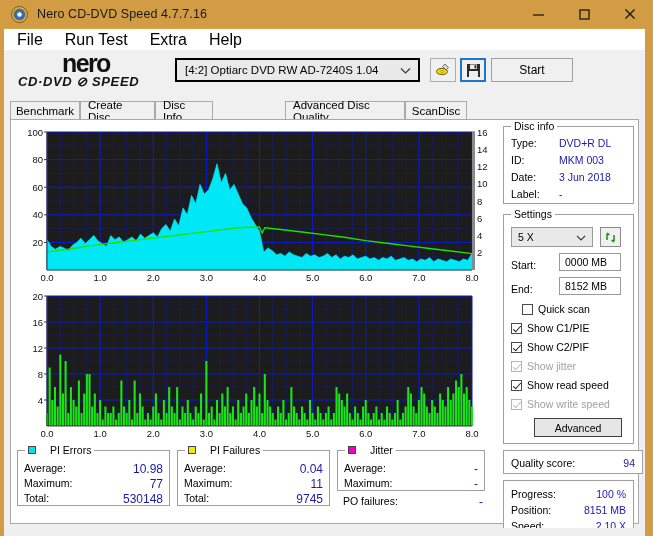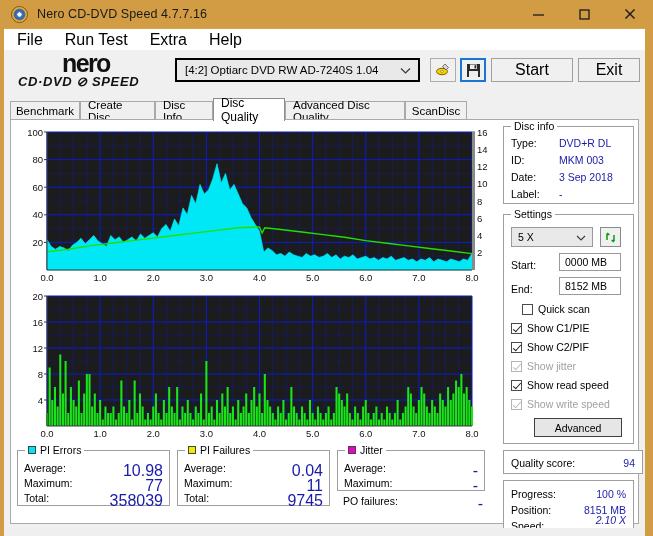--- a/index.html
+++ b/index.html
@@ -37,44 +37,44 @@
     box-sizing:border-box;display:flex;align-items:center;}
   .drivebox .dtxt{font-size:11.5px;color:#000;margin-left:8px;white-space:nowrap;}
   .drivebox .dchev{position:absolute;right:7px;top:7px;}
 
   .tbtn{position:absolute;top:8px;width:26px;height:24px;background:#f0f0f0;border:1px solid #adadad;box-sizing:border-box;
     display:flex;align-items:center;justify-content:center;}
   .tbtn.eject{left:426px;}
   .tbtn.save{left:456px;border:2px solid #1b76d2;}
 
   .bigbtn{position:absolute;top:8px;height:24px;background:#f0f0f0;border:1px solid #a0a0a0;box-sizing:border-box;
-    display:flex;align-items:center;justify-content:center;font-size:16px;color:#000;}
+    display:flex;align-items:center;justify-content:center;font-size:12px;color:#000;}
   .bigbtn.start{left:487px;width:82px;}
   .bigbtn.exit{left:574px;width:62px;}
 
   
   .tabstrip{position:absolute;left:6px;top:70px;width:629px;height:22px;}
   .tab{position:absolute;top:3px;height:19px;background:#f0f0f0;border:1px solid #a9a9a9;border-bottom:none;box-sizing:border-box;
     display:flex;align-items:center;justify-content:center;font-size:11.5px;color:#000;padding:0 7px;}
   .tab.active{top:0;height:23px;background:#ffffff;border-color:#8d8d8d;z-index:5;font-size:12px;}
   .tabline{position:absolute;left:6px;top:91px;width:629px;height:1px;background:#a9a9a9;}
 
   
   .panel{position:absolute;left:6px;top:92px;width:629px;height:404px;background:#ffffff;border:1px solid #a9a9a9;
     border-top:none;box-sizing:border-box;}
   .chart-top{position:absolute;left:6px;top:6px;width:481px;height:160px;}
   .chart-bot{position:absolute;left:6px;top:170px;width:481px;height:152px;}
 
   
   .statbox{position:absolute;border:1px solid #9f9f9f;box-sizing:border-box;background:#ffffff;}
   .statlegend{position:absolute;top:-7px;left:7px;background:#ffffff;padding:0 3px;font-size:10.5px;color:#000;
-    display:flex;align-items:center;gap:4px;white-space:nowrap;}
+    display:flex;align-items:center;gap:14px;white-space:nowrap;}
   .swatch{width:8px;height:8px;border:1px solid #444;box-sizing:border-box;display:inline-block;}
   .strow{position:absolute;left:6px;font-size:10.5px;color:#000;white-space:nowrap;}
-  .stval{position:absolute;right:6px;font-size:16px;color:#1a1aa8;white-space:nowrap;}
+  .stval{position:absolute;right:6px;font-size:12px;color:#1a1aa8;white-space:nowrap;}
   .group{position:absolute;border:1px solid #9f9f9f;box-sizing:border-box;background:#fff;}
   .glegend{position:absolute;top:-7px;left:7px;background:#ffffff;padding:0 3px;font-size:10.5px;color:#000;}
   .lbl{position:absolute;font-size:10.5px;color:#000;white-space:nowrap;}
   .val{position:absolute;font-size:10.5px;color:#1a1aa8;white-space:nowrap;}
   .valr{position:absolute;right:7px;font-size:10.5px;color:#1a1aa8;white-space:nowrap;}
 
   .combo{position:absolute;background:#e9e9e9;border:1px solid #9a9a9a;box-sizing:border-box;display:flex;align-items:center;}
   .combo .ctxt{font-size:10.5px;margin-left:6px;color:#000;}
   .textin{position:absolute;background:#ffffff;border:1px solid #9a9a9a;box-sizing:border-box;display:flex;align-items:center;
     justify-content:flex-start;}
@@ -156,28 +156,26 @@
       <div class="tbtn save">
         <svg width="15" height="15" viewBox="0 0 15 15">
           <rect x="1" y="1" width="13" height="13" fill="#2a2a2a"></rect>
           <rect x="4" y="1.5" width="7" height="4.5" fill="#ededed"></rect>
           <rect x="8.5" y="2.2" width="1.8" height="3.2" fill="#2a2a2a"></rect>
           <rect x="3" y="8" width="9" height="6" fill="#ededed"></rect>
         </svg>
       </div>
 
       <div class="bigbtn start">Start</div>
-      <div class="bigbtn exit">Exit</div>
     </div>
 
     <div class="tabstrip">
       <div class="tab" style="left:0px;width:70px;">Benchmark</div>
       <div class="tab" style="left:70px;width:75px;">Create Disc</div>
       <div class="tab" style="left:145px;width:58px;">Disc Info</div>
-      <div class="tab active" style="left:203px;width:72px;">Disc Quality</div>
       <div class="tab" style="left:275px;width:120px;">Advanced Disc Quality</div>
       <div class="tab" style="left:395px;width:62px;">ScanDisc</div>
     </div>
     <div class="tabline"></div>
 
     <div class="panel">
 
       <svg class="chart-top" viewBox="0 0 481 160">
         <g id="chart1">
             <rect x="30" y="6" width="425" height="138" fill="#1c1c1c"></rect>
@@ -501,21 +499,21 @@
       <div class="statbox" style="left:6px;top:330px;width:153px;height:56px;">
         <div class="statlegend">
           <span class="swatch" style="background:#00e5f0"></span>
           <span>PI Errors</span>
         </div>
         <div class="strow" style="top:11px;">Average:</div>
         <div class="stval" style="top:11px;">10.98</div>
         <div class="strow" style="top:26px;">Maximum:</div>
         <div class="stval" style="top:26px;">77</div>
         <div class="strow" style="top:41px;">Total:</div>
-        <div class="stval" style="top:41px;">358039</div>
+        <div class="stval" style="top:41px;">530148</div>
       </div>
 
       <div class="statbox" style="left:166px;top:330px;width:153px;height:56px;">
         <div class="statlegend">
           <span class="swatch" style="background:#f2ea00"></span>
           <span>PI Failures</span>
         </div>
         <div class="strow" style="top:11px;">Average:</div>
         <div class="stval" style="top:11px;">0.04</div>
         <div class="strow" style="top:26px;">Maximum:</div>
@@ -537,21 +535,21 @@
       <div class="strow" style="position:absolute;left:332px;top:375px;">PO failures:</div>
       <div class="stval" style="position:absolute;right:155px;top:375px;">-</div>
 
       <div class="group" style="left:492px;top:6px;width:131px;height:78px;">
         <div class="glegend">Disc info</div>
         <div class="lbl" style="left:7px;top:10px;">Type:</div>
         <div class="val" style="left:55px;top:10px;">DVD+R DL</div>
         <div class="lbl" style="left:7px;top:27px;">ID:</div>
         <div class="val" style="left:55px;top:27px;">MKM 003</div>
         <div class="lbl" style="left:7px;top:44px;">Date:</div>
-        <div class="val" style="left:55px;top:44px;">3 Sep 2018</div>
+        <div class="val" style="left:55px;top:44px;">3 Jun 2018</div>
         <div class="lbl" style="left:7px;top:61px;">Label:</div>
         <div class="val" style="left:55px;top:61px;">-</div>
       </div>
 
       <div class="group" style="left:492px;top:94px;width:131px;height:230px;">
         <div class="glegend">Settings</div>
 
         <div class="combo" style="left:7px;top:12px;width:82px;height:20px;">
           <span class="ctxt">5 X</span>
           <svg style="position:absolute;right:6px;top:7px;" width="10" height="7" viewBox="0 0 10 7">
@@ -610,20 +608,20 @@
         <div class="lbl" style="left:7px;top:6px;">Quality score:</div>
         <div class="valr" style="top:6px;">94</div>
       </div>
 
       <div class="group" style="left:492px;top:360px;width:131px;height:58px;">
         <div class="lbl" style="left:7px;top:7px;">Progress:</div>
         <div class="valr" style="top:7px;">100 %</div>
         <div class="lbl" style="left:7px;top:23px;">Position:</div>
         <div class="valr" style="top:23px;">8151 MB</div>
         <div class="lbl" style="left:7px;top:39px;">Speed:</div>
-        <div class="valr" style="top:33px;font-style:italic;">2.10 X</div>
+        <div class="valr" style="top:39px;">2.10 X</div>
       </div>
 
     </div>
   </div>
 
   <div class="statusbar"></div>
 </div>
 
 </body></html>

